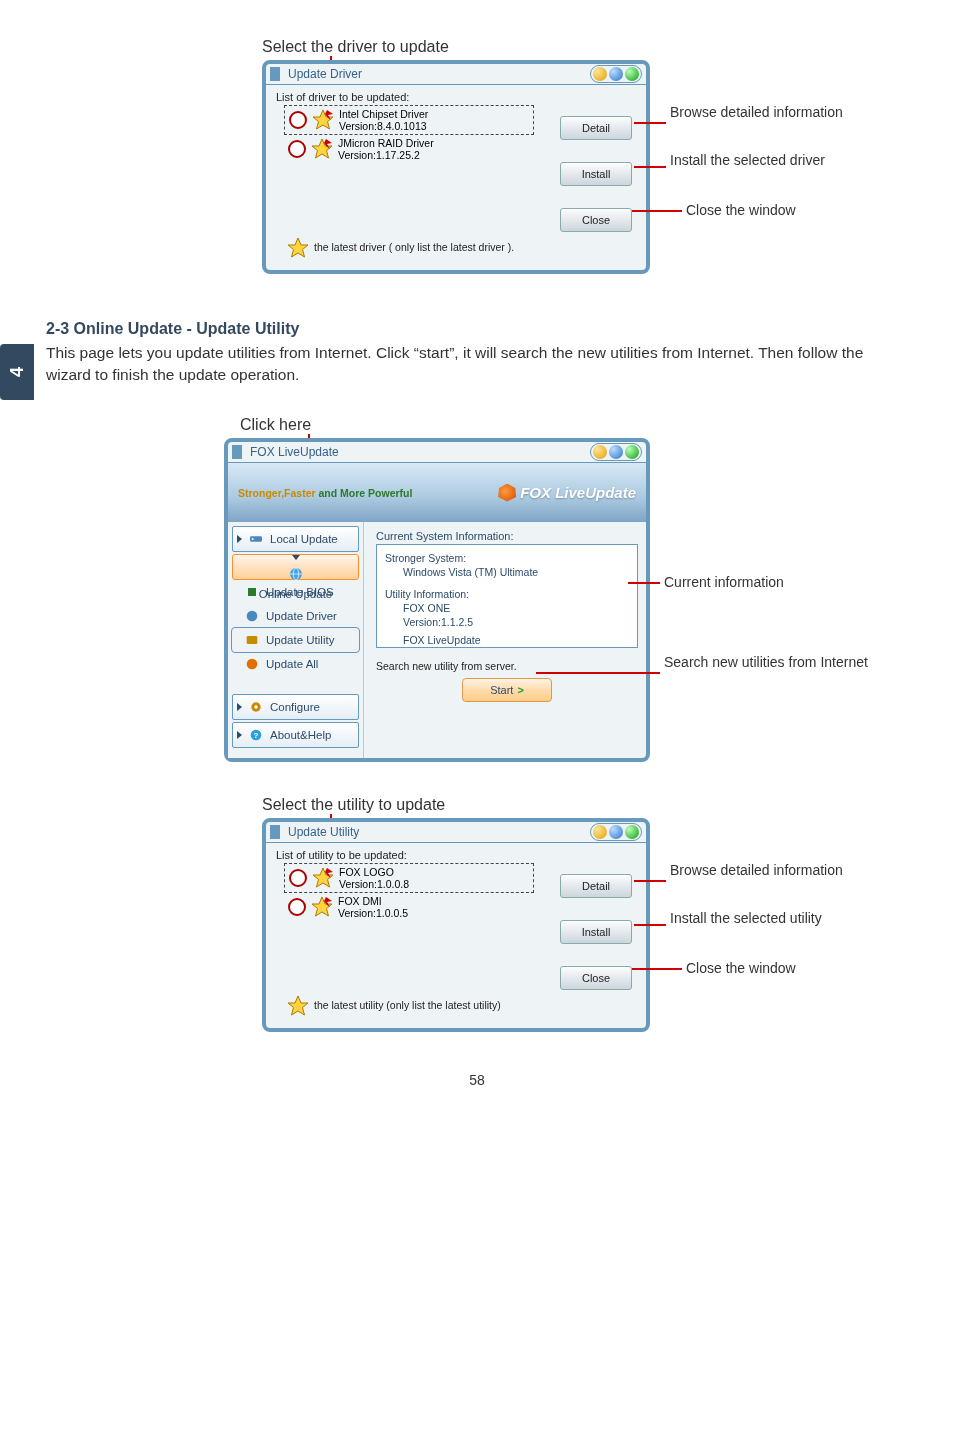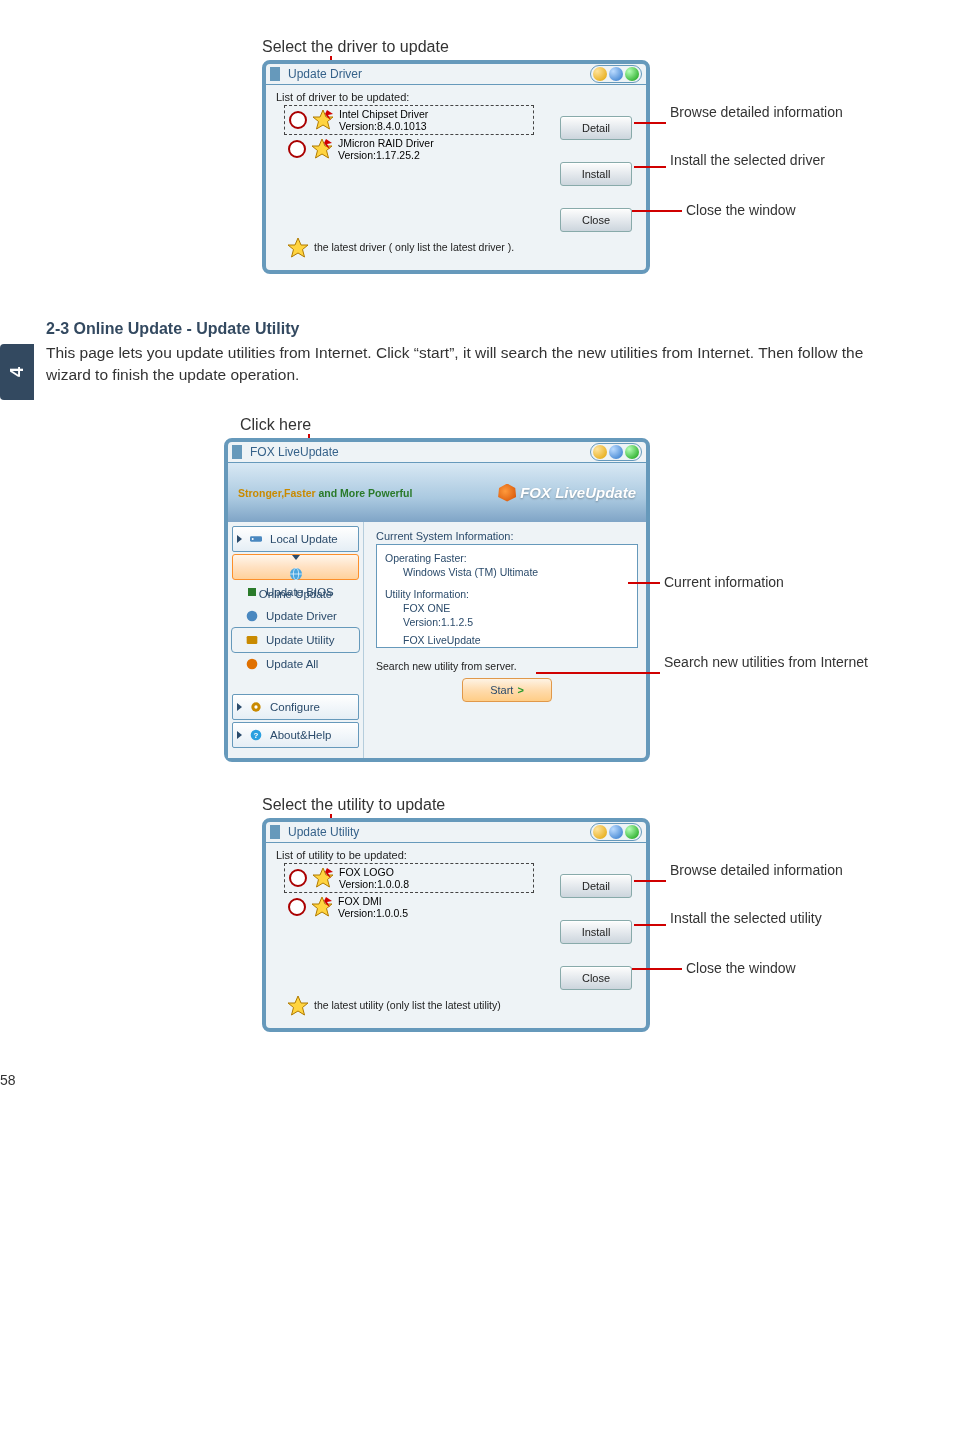--- a/index.html
+++ b/index.html
@@ -301,20 +301,21 @@
     color: #2b4b6b;
     background: linear-gradient(#fef3e4, #ffdcae 50%, #ffcd86);
     border: 1px solid #e0984a;
     border-radius: 4px;
     gap: 4px;
   }
 
   .start-btn .arr { color: #2a9a2a; font-weight: bold; }
 
   .footer {
+    text-align: center;
     font-size: 14px;
     color: #333;
     margin-top: 40px;
   }
 </style>
 </head>
 <body>
 
 <svg width="0" height="0" style="position:absolute">
   <defs>
@@ -480,21 +481,21 @@
           <svg class="side-icon" viewBox="0 0 24 24">
               <circle cx="12" cy="12" r="8" fill="#2aa0e0"></circle>
               <text x="12" y="17" text-anchor="middle" font-size="12" fill="#fff" font-weight="bold">?</text>
             </svg>
           <span>About&amp;Help</span>
         </div>
       </div>
       <div class="lu-main">
         <div>Current System Information:</div>
         <div class="info-box" style="margin-top:2px;">
-          <div>Operating Faster:</div>
+          <div>Stronger System:</div>
           <div class="ind">Windows Vista (TM) Ultimate</div>
           <div style="height:8px;"></div>
           <div>Utility Information:</div>
           <div class="ind">FOX ONE</div>
           <div class="ind">Version:1.1.2.5</div>
           <div style="height:4px;"></div>
           <div class="ind">FOX LiveUpdate</div>
           <div class="ind">Version:1.0.5.9</div>
         </div>
         <div class="search-label">Search new utility from server.</div>

